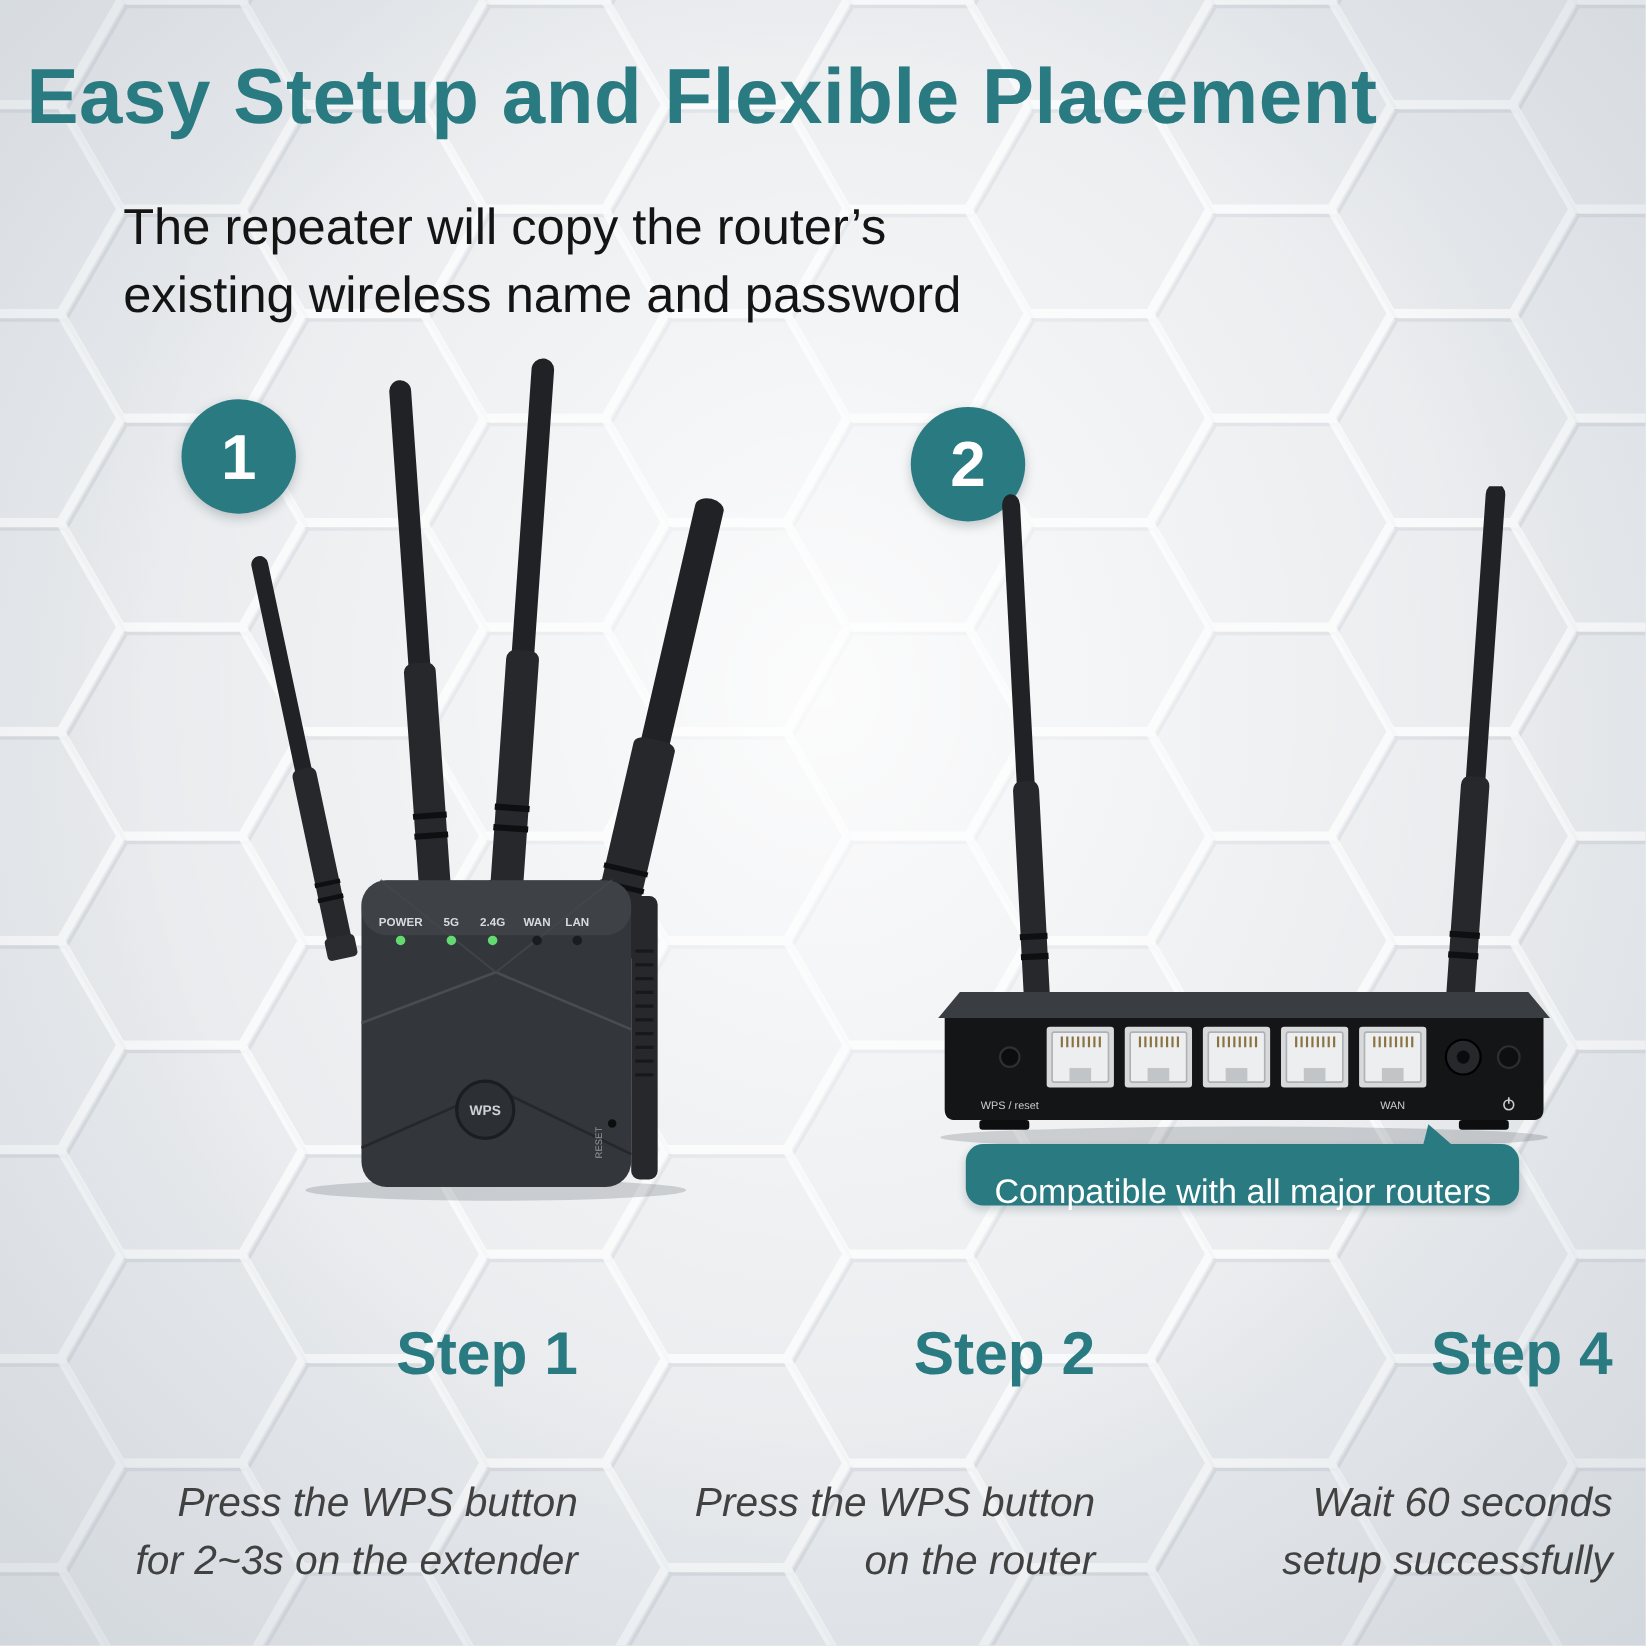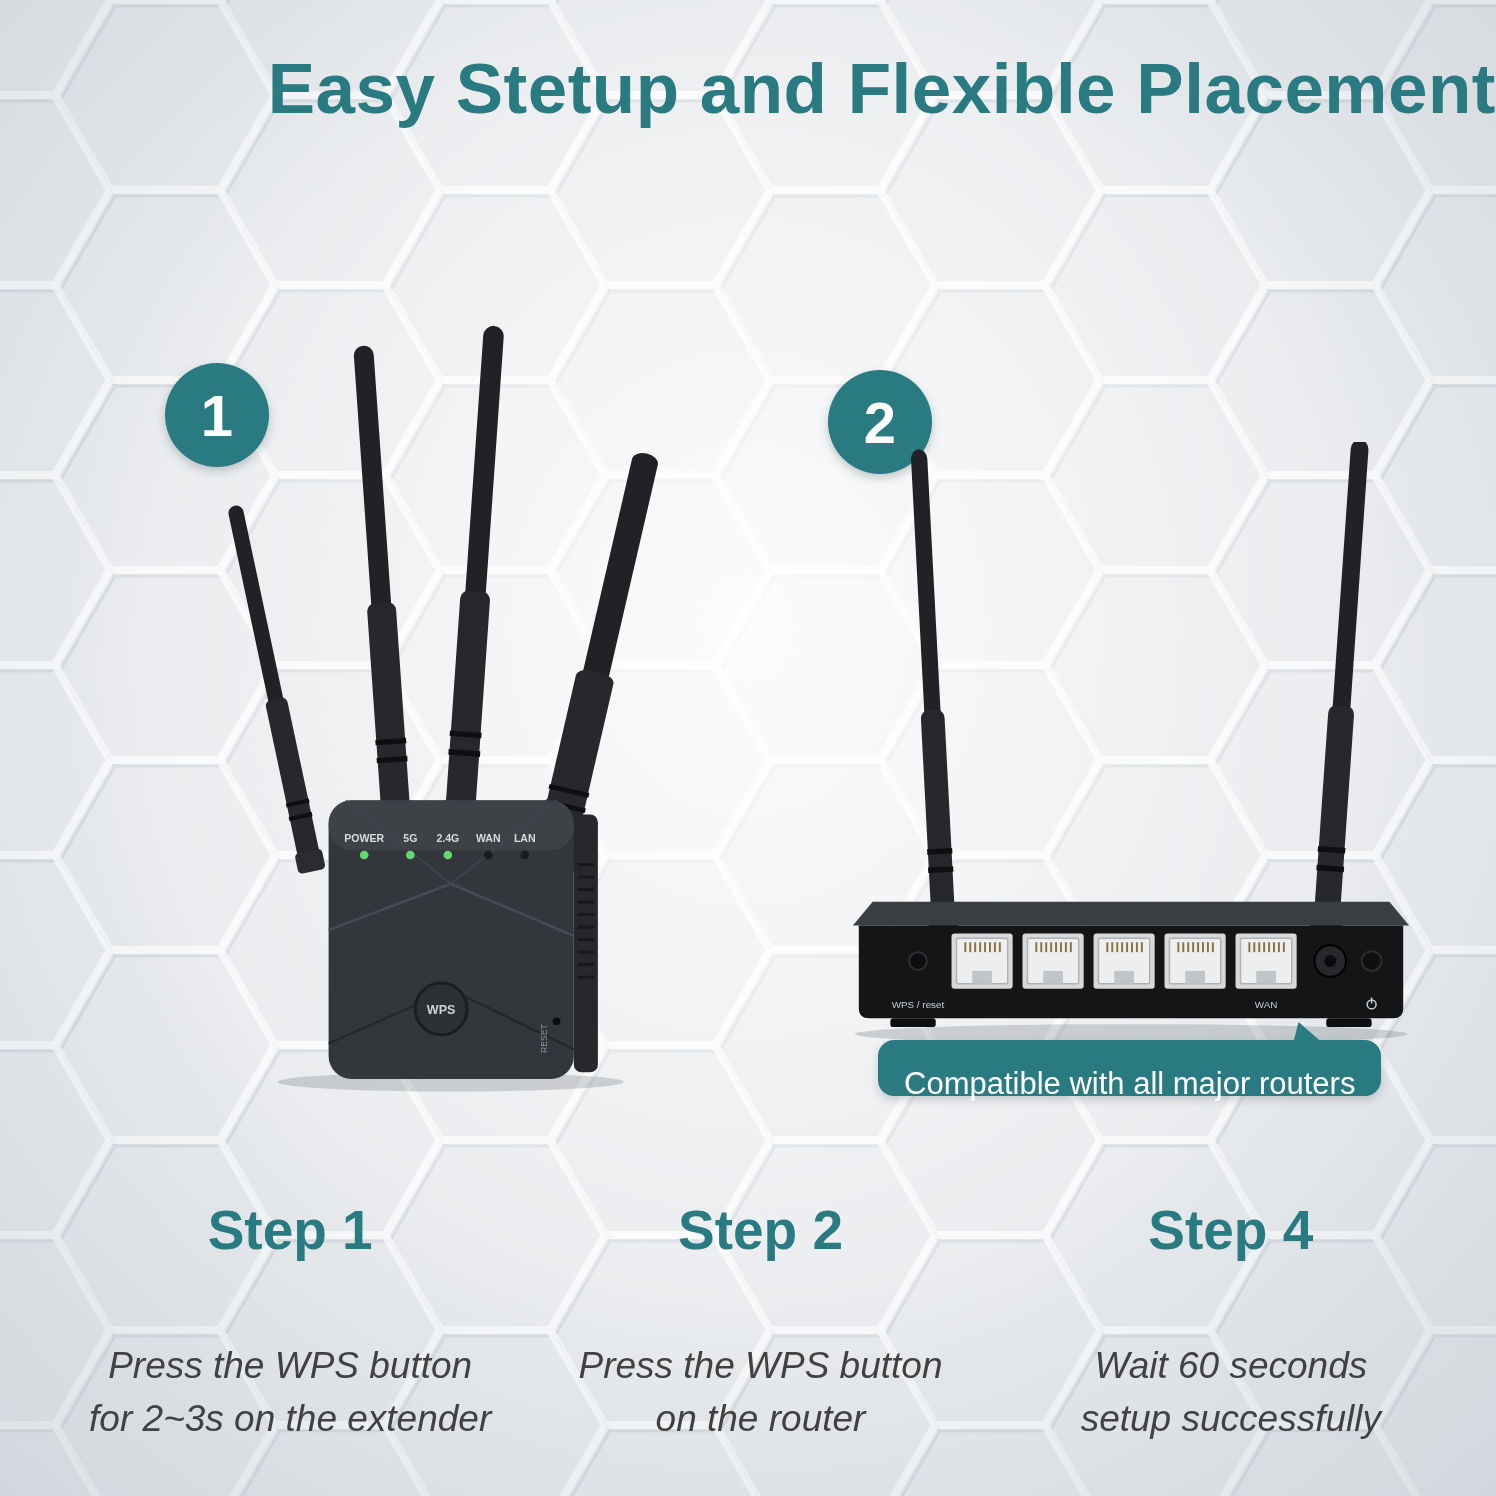--- a/index.html
+++ b/index.html
@@ -10,21 +10,21 @@
   }
   .hex-bg { position:absolute; left:0; top:0; width:1496px; height:1496px; }
   .vignette {
     position:absolute; inset:0; pointer-events:none;
     background:
       radial-gradient(ellipse at 50% 42%, rgba(255,255,255,0.85) 0%, rgba(255,255,255,0.25) 45%, rgba(255,255,255,0) 65%),
       radial-gradient(circle at 50% 45%, rgba(0,0,0,0) 55%, rgba(168,180,190,0.35) 100%);
   }
   .title {
     position:absolute; left:0; top:48px; width:100%;
-    text-align:right; font-size:71px; font-weight:700;
+    text-align:left; font-size:71px; font-weight:700;
     color:#2a7a82; letter-spacing:0.5px;padding-left:24px;
   }
   .subtitle {
     position:absolute; left:112px; top:176px;
     font-size:46px; line-height:1.34; color:#141414;
   }
   .badge {
     position:absolute; width:104px; height:104px; border-radius:50%;
     background:#2a7a82; color:#ffffff; font-size:58px; font-weight:700;
     display:flex; align-items:center; justify-content:center;
@@ -43,21 +43,21 @@
   .callout::after {
     content:""; position:absolute; top:-18px; right:62px;
     width:0; height:0;
     border-left:10px solid transparent; border-right:18px solid transparent;
     border-bottom:20px solid #2a7a82; transform:skewX(14deg);
   }
   .steps {
     position:absolute; left:0; top:1198px; width:1496px;
     display:flex; padding:0 30px 0 55px;
   }
-  .step { flex:1; text-align:center; }
+  .step { flex:1; text-align:right; }
   .step-title { font-size:55px; font-weight:700; color:#2a7a82; margin-bottom:78px; }
   .step-text { font-size:37px; color:#414141; line-height:1.42;font-style:italic; }
   svg text { font-family:"Liberation Sans", sans-serif; }
 </style>
 </head>
 <body>
 
 <div class="canvas">
 
   <svg class="hex-bg" viewBox="0 0 1496 1496" aria-hidden="true">
@@ -72,20 +72,24 @@
         <use href="#hexcell" stroke="#c3cad1" stroke-width="3" opacity="0.45" transform="translate(5,6)"></use>
         <use href="#hexcell" stroke="#ffffff" stroke-width="8" opacity="0.7"></use>
       </pattern>
     </defs>
     <rect width="1496" height="1496" fill="#e8eaed"></rect>
     <rect width="1496" height="1496" fill="url(#hexp)"></rect>
   </svg>
   <div class="vignette"></div>
 
   <h1 class="title">Easy Stetup and Flexible Placement</h1>
+  <div class="subtitle">
+    <div>The repeater will copy the router’s</div>
+    <div>existing wireless name and password</div>
+  </div>
 
   <div class="badge badge-1">1</div>
   <div class="badge badge-2">2</div>
 
   <svg class="extender-svg" viewBox="0 0 470 810">
     <defs>
       <g id="antenna">
         <rect x="-11" y="-520" width="22" height="310" rx="11" fill="#202225"></rect>
         <rect x="-16" y="-235" width="32" height="235" rx="9" fill="#26282c"></rect>
         <rect x="-17" y="-84" width="34" height="6" fill="#0e0f11"></rect>

